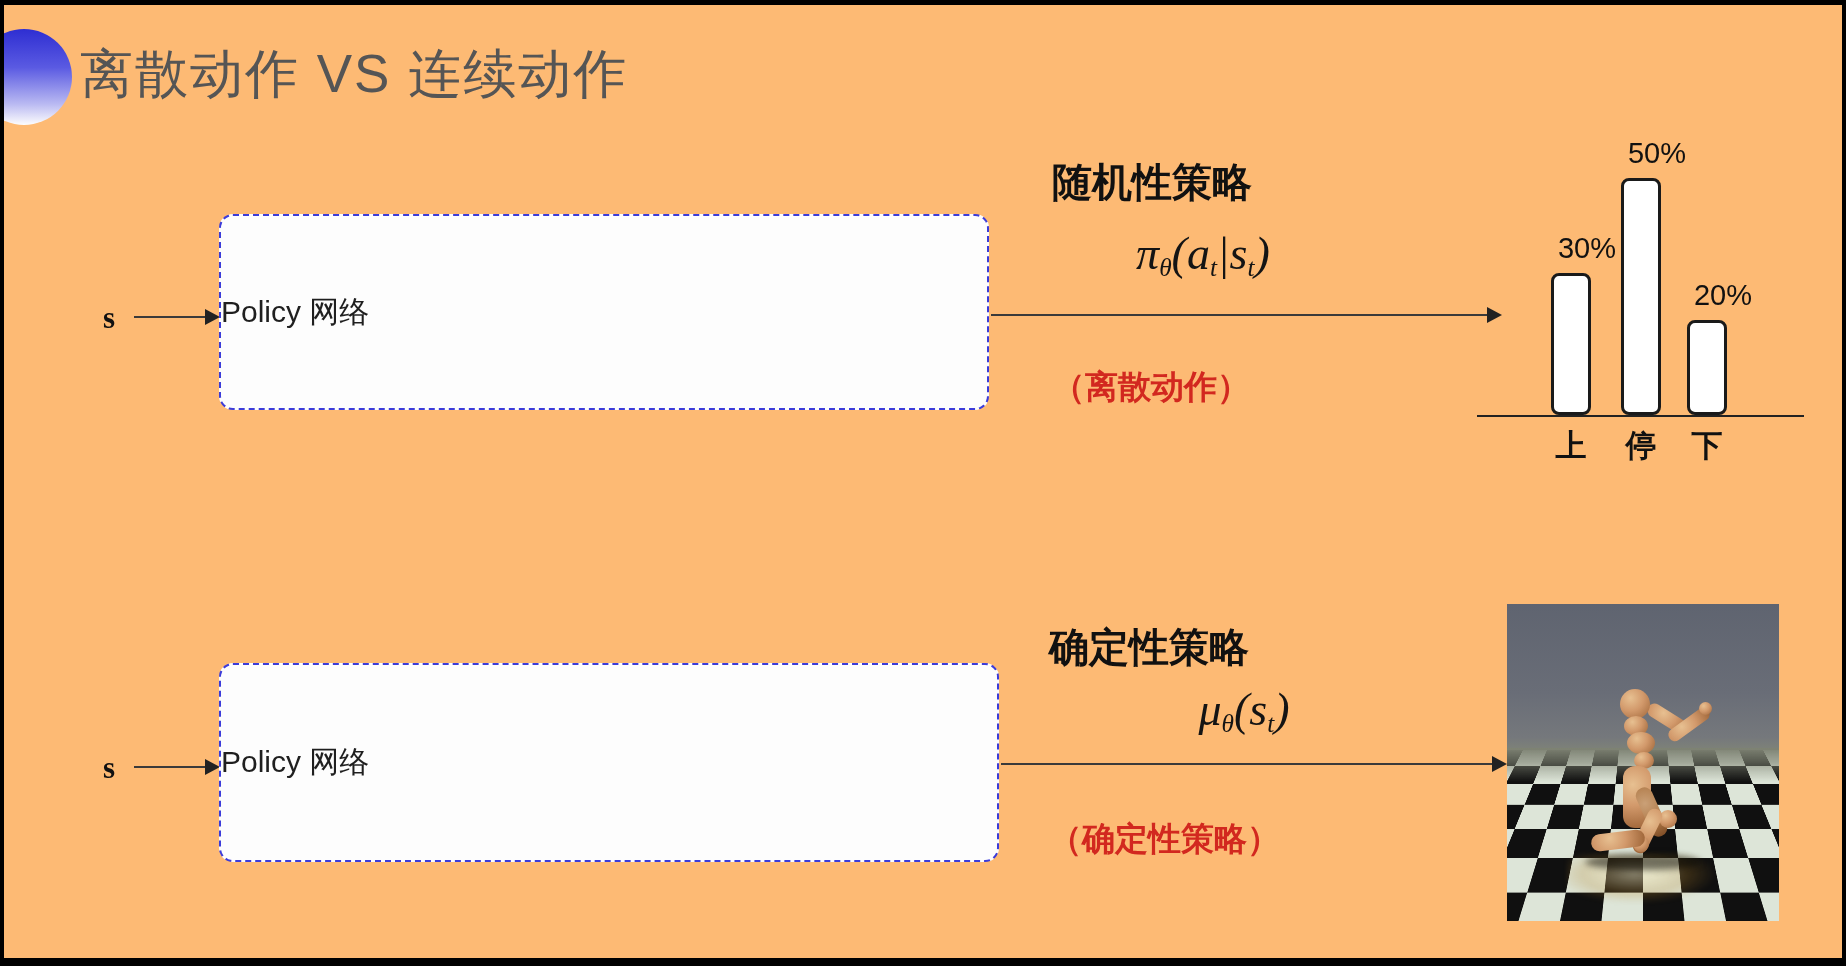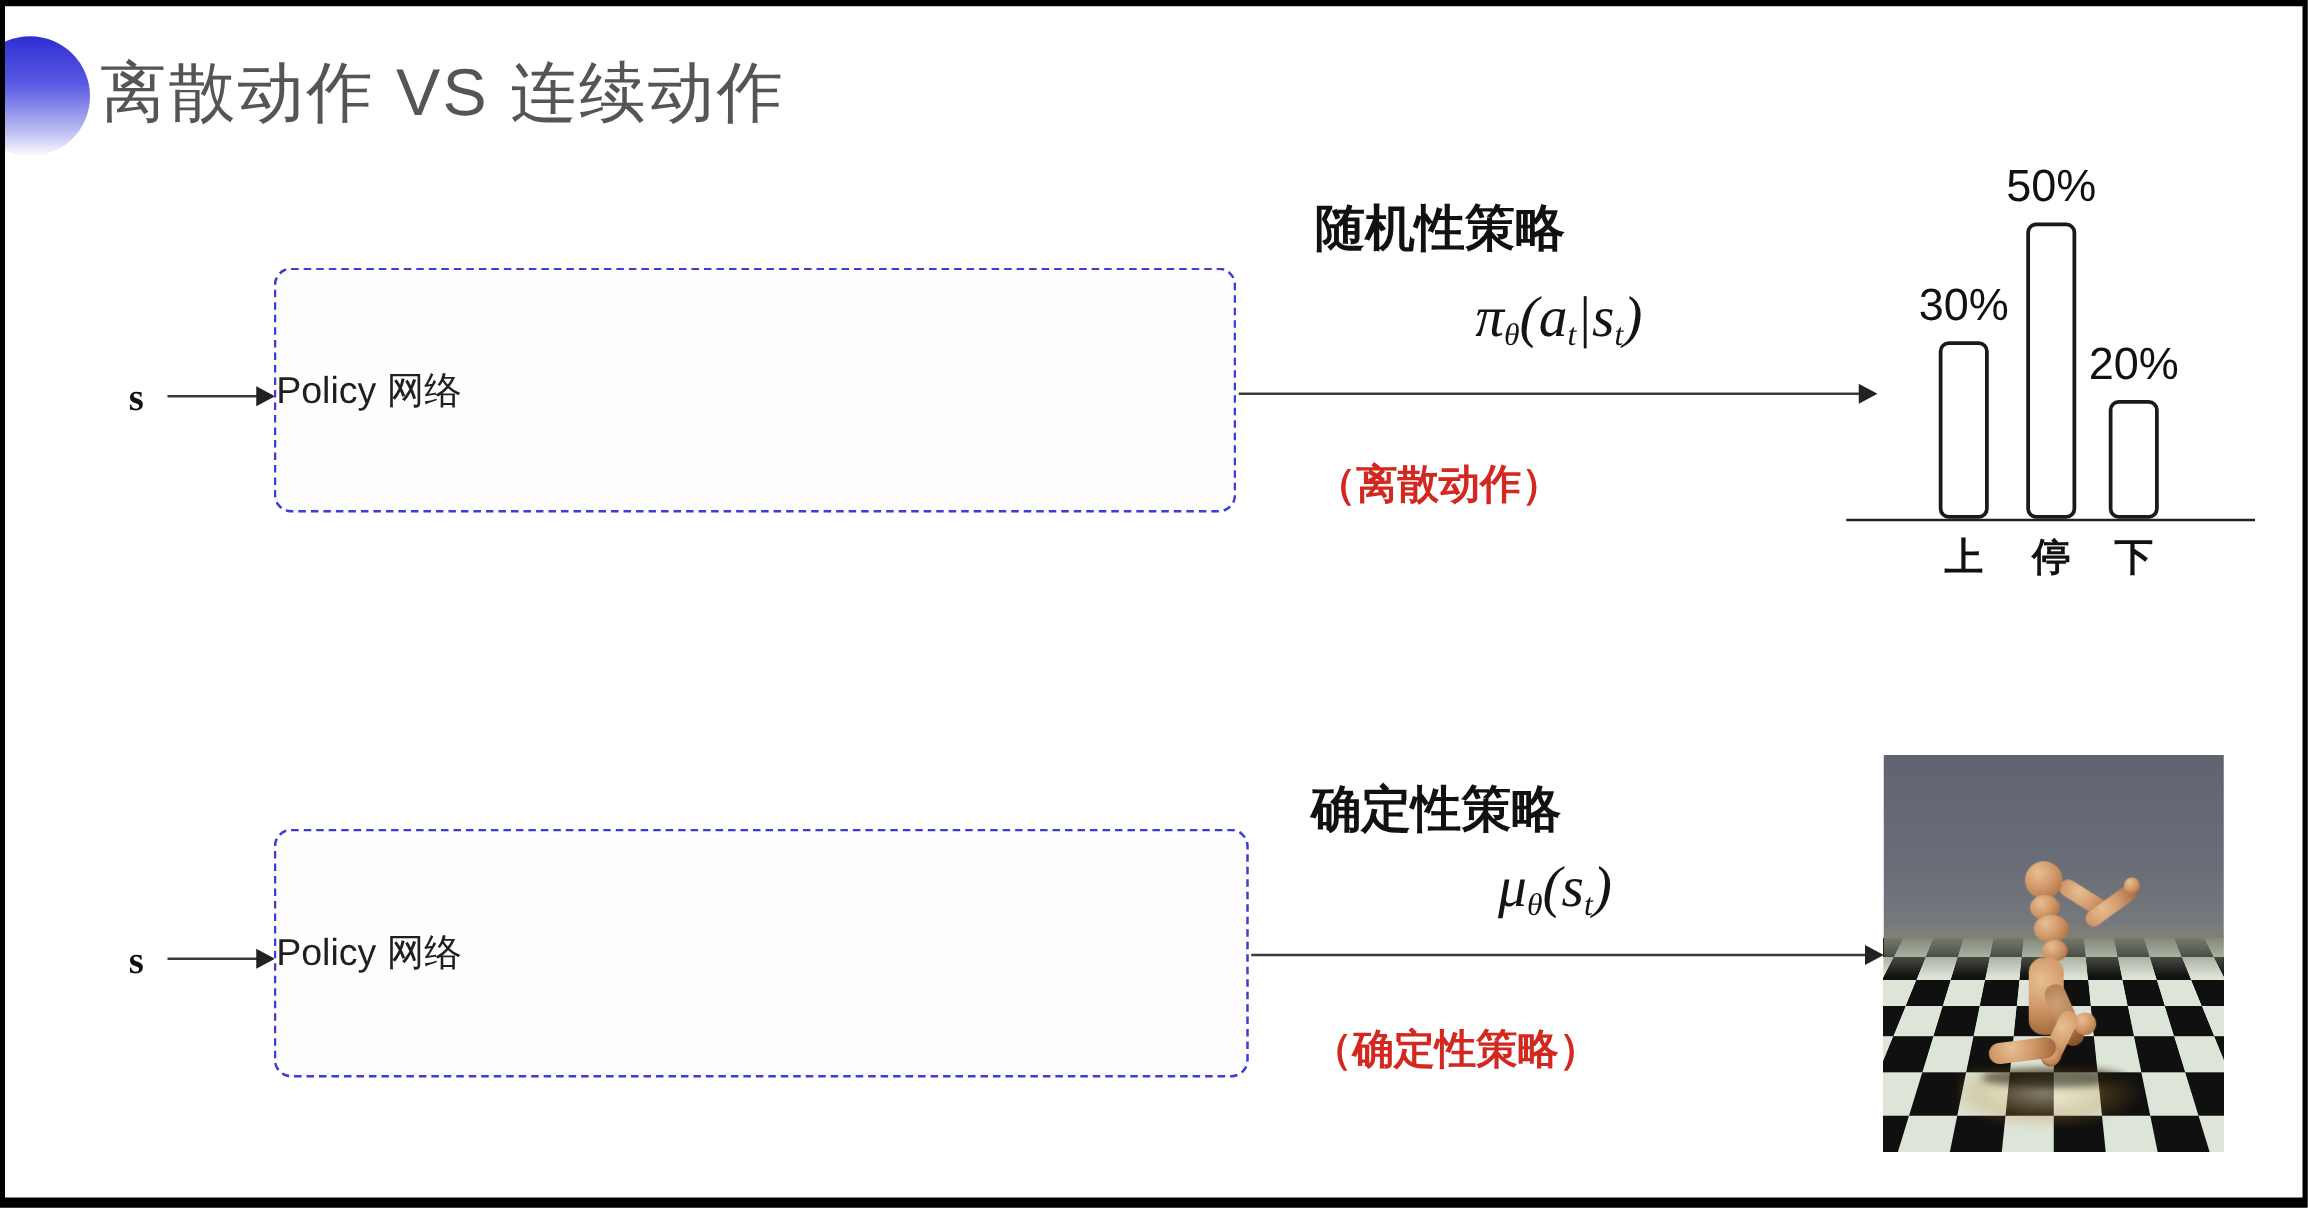--- a/index.html
+++ b/index.html
@@ -1,19 +1,19 @@
 <!DOCTYPE html>
 <html><head>
 <meta charset="utf-8">
 <style>
   * { margin:0; padding:0; box-sizing:border-box; }
   html,body { width:1846px; height:966px; background:#000; overflow:hidden;
               font-family:"Liberation Sans", sans-serif; }
   .slide { position:absolute; left:4px; top:5px; width:1838px; height:953px;
-           background:#ffffff; overflow:hidden; }
+           background:#fdba74; overflow:hidden; }
 
   
   .accent { position:absolute; left:-28px; top:24px; width:96px; height:96px;
             border-radius:50%;
             background:linear-gradient(180deg,#2e2ed2 0%,#5a5ae2 40%,#b9b9f2 78%,#fdfdfd 100%); }
   .title { position:absolute; left:76px; top:34px; font-size:53px; font-weight:500;
            color:#555; letter-spacing:2px; white-space:nowrap; }
 
   
   .state-s { position:absolute; width:40px; text-align:center;
@@ -39,22 +39,22 @@
              font-size:46px; color:#141414; }
   .formula .sub { font-size:0.55em; vertical-align:-0.28em; }
   .red-label { position:absolute; width:390px; text-align:left;
                font-size:33px; font-weight:700; color:#d2281f; }
 
   
   .bar-chart { position:absolute; left:1473px; top:160px; width:330px; height:310px; }
   .bars { position:absolute; left:0; top:0; width:327px; height:250px; }
   .bar { position:absolute; bottom:0; width:40px; background:#fff;
          border:3px solid #1a1a1a; border-radius:8px; }
-  .bar-value { position:absolute; width:90px; text-align:center;
-               font-size:36px; color:#111; }
+  .bar-value { position:absolute; width:90px; text-align:right;
+               font-size:29px; color:#111; }
   .axis-line { position:absolute; left:0; top:250px; width:327px; height:2px; background:#222; }
   .cats { position:absolute; left:0; top:260px; width:327px; height:40px; }
   .cat-label { position:absolute; width:44px; text-align:center;
                font-size:31px; font-weight:600; color:#111; }
 
   
   .scene { position:absolute; left:1503px; top:599px; width:272px; height:317px;
            overflow:hidden;
            background:linear-gradient(180deg,#5f6470 0%,#696d77 28%,#75787c 42%,#7e8278 46%); }
   .floor { position:absolute; left:-272px; top:146px; width:816px; height:300px;
@@ -91,21 +91,21 @@
     <span class="label">Policy 网络</span>
   </div>
 
   <div class="arrow" style="left:987px; top:302px; width:511px;">
     <div class="shaft" style="width:497px;"></div>
       <div class="head" style="left:496px;"></div>
   </div>
 
   <div class="policy-type" style="left:1048px; top:150px;">随机性策略</div>
 
-  <div class="formula" style="left:1048px; top:222px;"><span>π</span><span class="sub">θ</span><span>(</span><span>a</span><span class="sub">t</span><span>|</span><span>s</span><span class="sub">t</span><span>)</span></div>
+  <div class="formula" style="left:1004px; top:222px;"><span>π</span><span class="sub">θ</span><span>(</span><span>a</span><span class="sub">t</span><span>|</span><span>s</span><span class="sub">t</span><span>)</span></div>
 
   <div class="red-label" style="left:1048px; top:360px;">（离散动作）</div>
 
   <div class="bar-chart">
     <div class="bars">
         <div class="bar" style="left: 74px; height: 142px;"></div>
         <div class="bar-value" style="left: 49px; bottom: 150px;">30%</div>
         <div class="bar" style="left: 144px; height: 237px;"></div>
         <div class="bar-value" style="left: 119px; bottom: 245px;">50%</div>
         <div class="bar" style="left: 210px; height: 95px;"></div>

